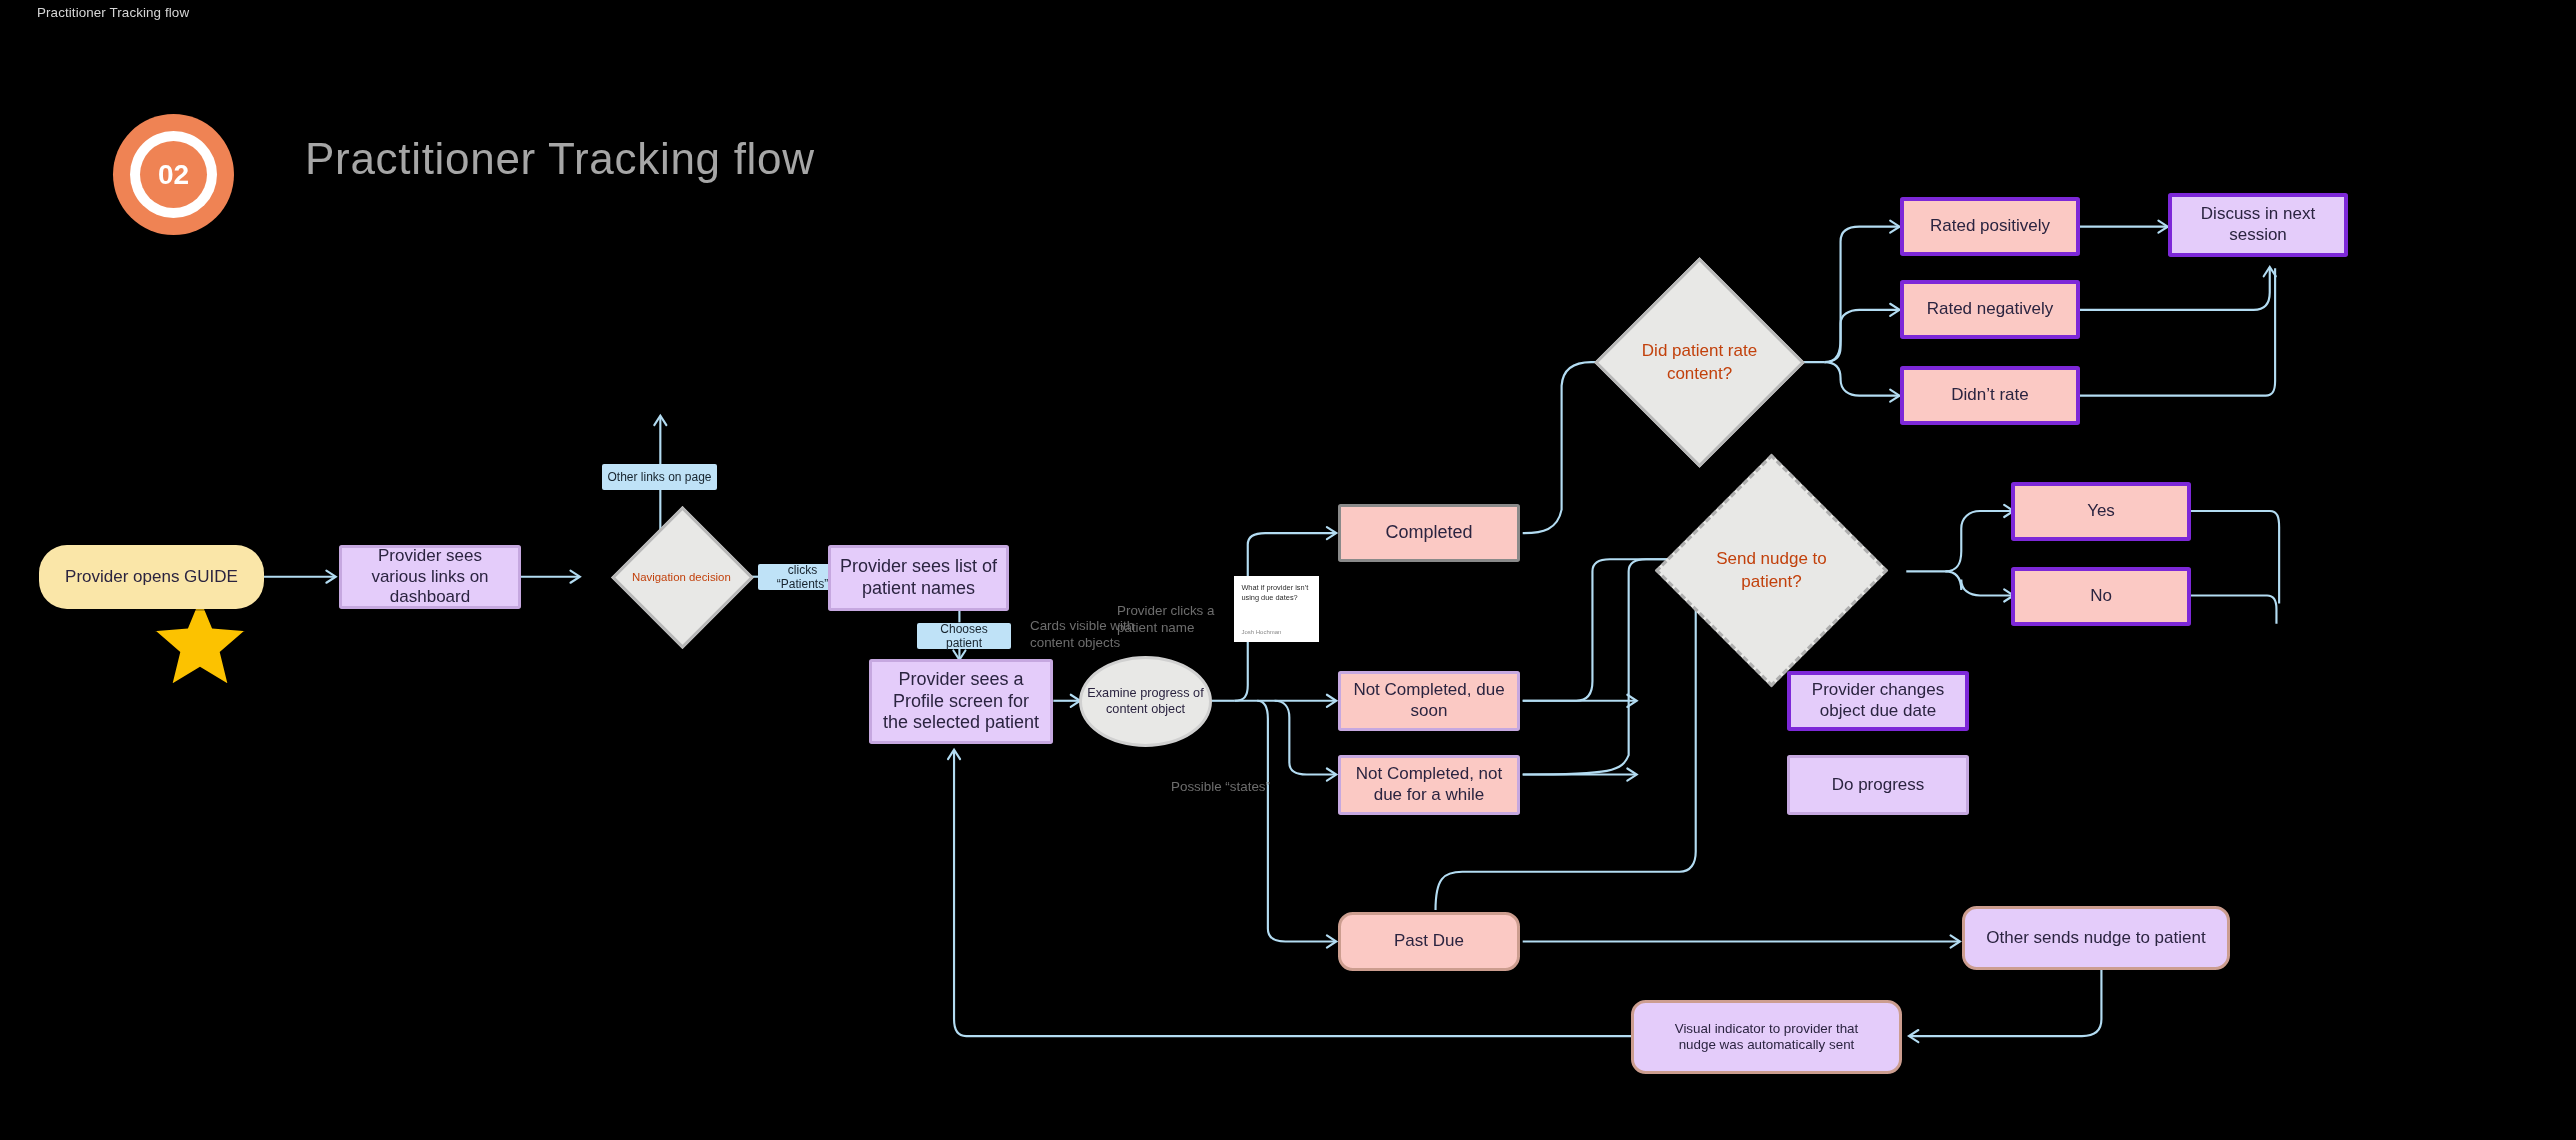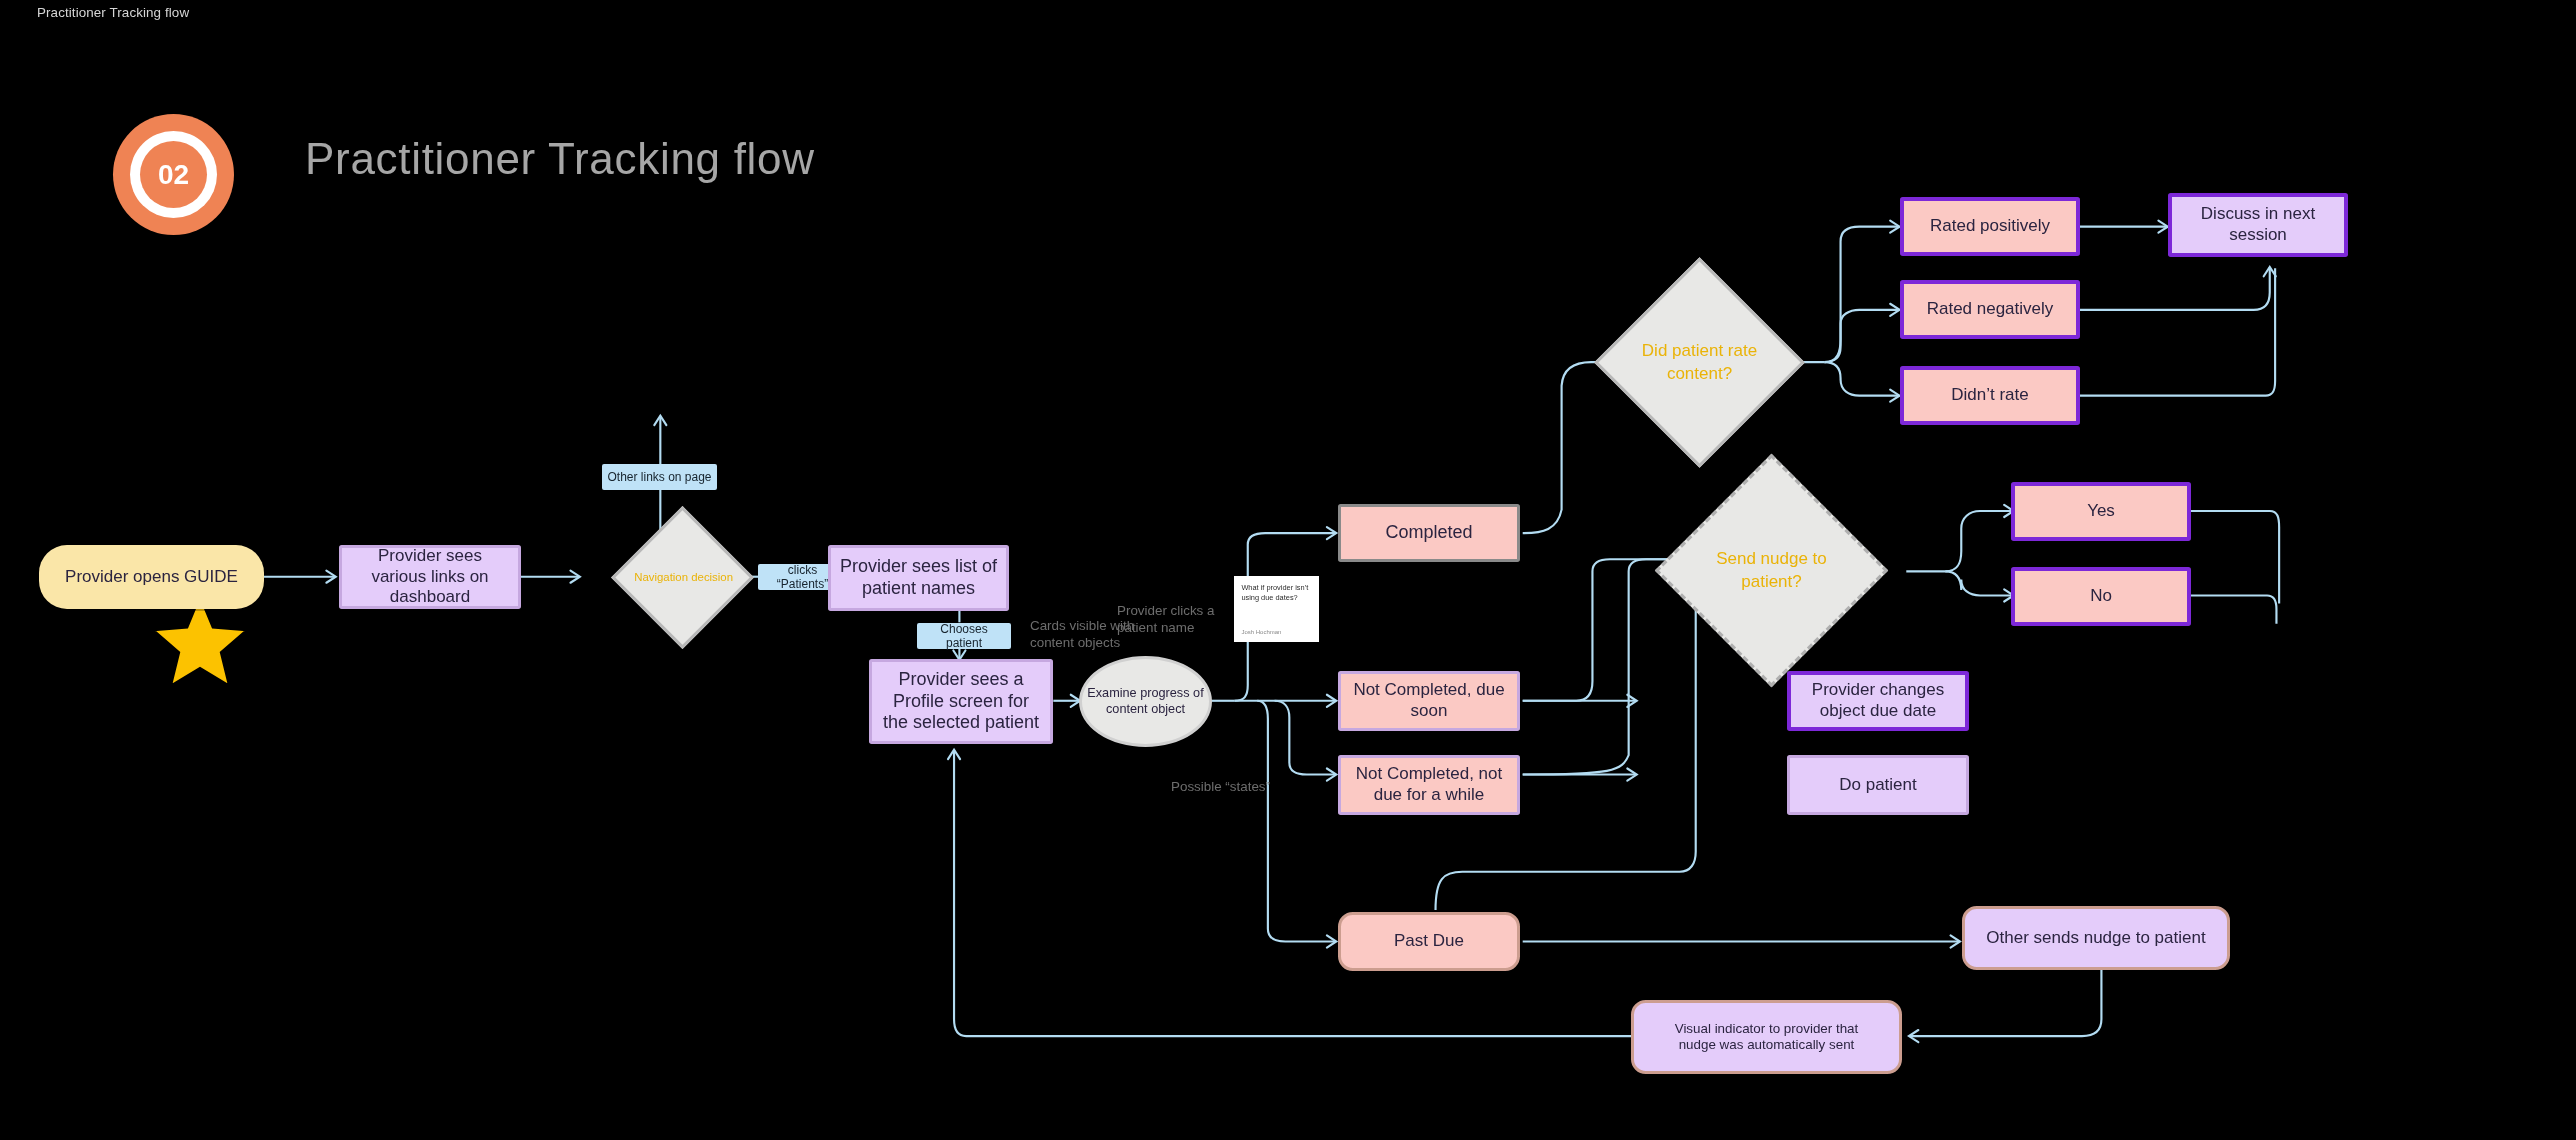--- a/index.html
+++ b/index.html
@@ -36,22 +36,22 @@
   .rounded{border-radius:14.8px;}
 
   .ellipse{border-radius:50%;}
 
   .diamond{position:absolute;}
   .diamond .dshape{width:100%;height:100%;background:#e8e8e6;
         transform:rotate(45deg);box-sizing:border-box;}
   .diamond .dshape.solid{border:3.4px solid #b8b8b8;}
   .diamond .dshape.dashed{border:3.4px dashed #b0b0b0;}
   .diamond .dlabel{position:absolute;left:0;top:0;width:100%;height:100%;
-        display:flex;align-items:center;justify-content:flex-end;text-align:center;
-        color:#eab308;line-height:1.3;}
+        display:flex;align-items:center;justify-content:flex-start;text-align:center;
+        color:#c2410c;line-height:1.3;}
 
   .tag{position:absolute;background:#bfe2f7;color:#17242e;border-radius:2px;
        display:flex;align-items:center;justify-content:center;text-align:center;
        font-size:12px;box-sizing:border-box;padding:2.7px 5.4px;}
 
   .ghost{position:absolute;color:#6d6d6d;font-size:13.4px;line-height:1.3;}
 
   .sticky{position:absolute;background:#fff;box-sizing:border-box;padding:6.7px 7.4px;
           display:flex;flex-direction:column;justify-content:space-between;}
   .sticky .st-txt{font-size:7.4px;color:#2c2c2c;line-height:1.35;}
@@ -269,21 +269,21 @@
     <span>Yes</span>
   </div>
   <div class="node rect pink bd-purple" style="left:2011px;top:567px;width:180px;height:59px;font-size:17px;">
     <span>No</span>
   </div>
 
   <div class="node rect lilac bd-purple" style="left:1787px;top:671px;width:182px;height:60px;font-size:17px;padding:0 6.7px;">
     <span>Provider changes object due date</span>
   </div>
   <div class="node rect lilac bd-lilac" style="left:1787px;top:755px;width:182px;height:60px;font-size:17px;">
-    <span>Do patient</span>
+    <span>Do progress</span>
   </div>
 
   <div class="node rounded lilac bd-tan" style="left:1962px;top:906px;width:268px;height:64px;font-size:17px;padding:0 6.7px;">
     <span>Other sends nudge to patient</span>
   </div>
 
   <div class="node rounded lilac bd-tan" style="left:1631px;top:1000px;width:271px;height:74px;font-size:13.4px;padding:0 28px;">
     <span>Visual indicator to provider that nudge was automatically sent</span>
   </div>
 

